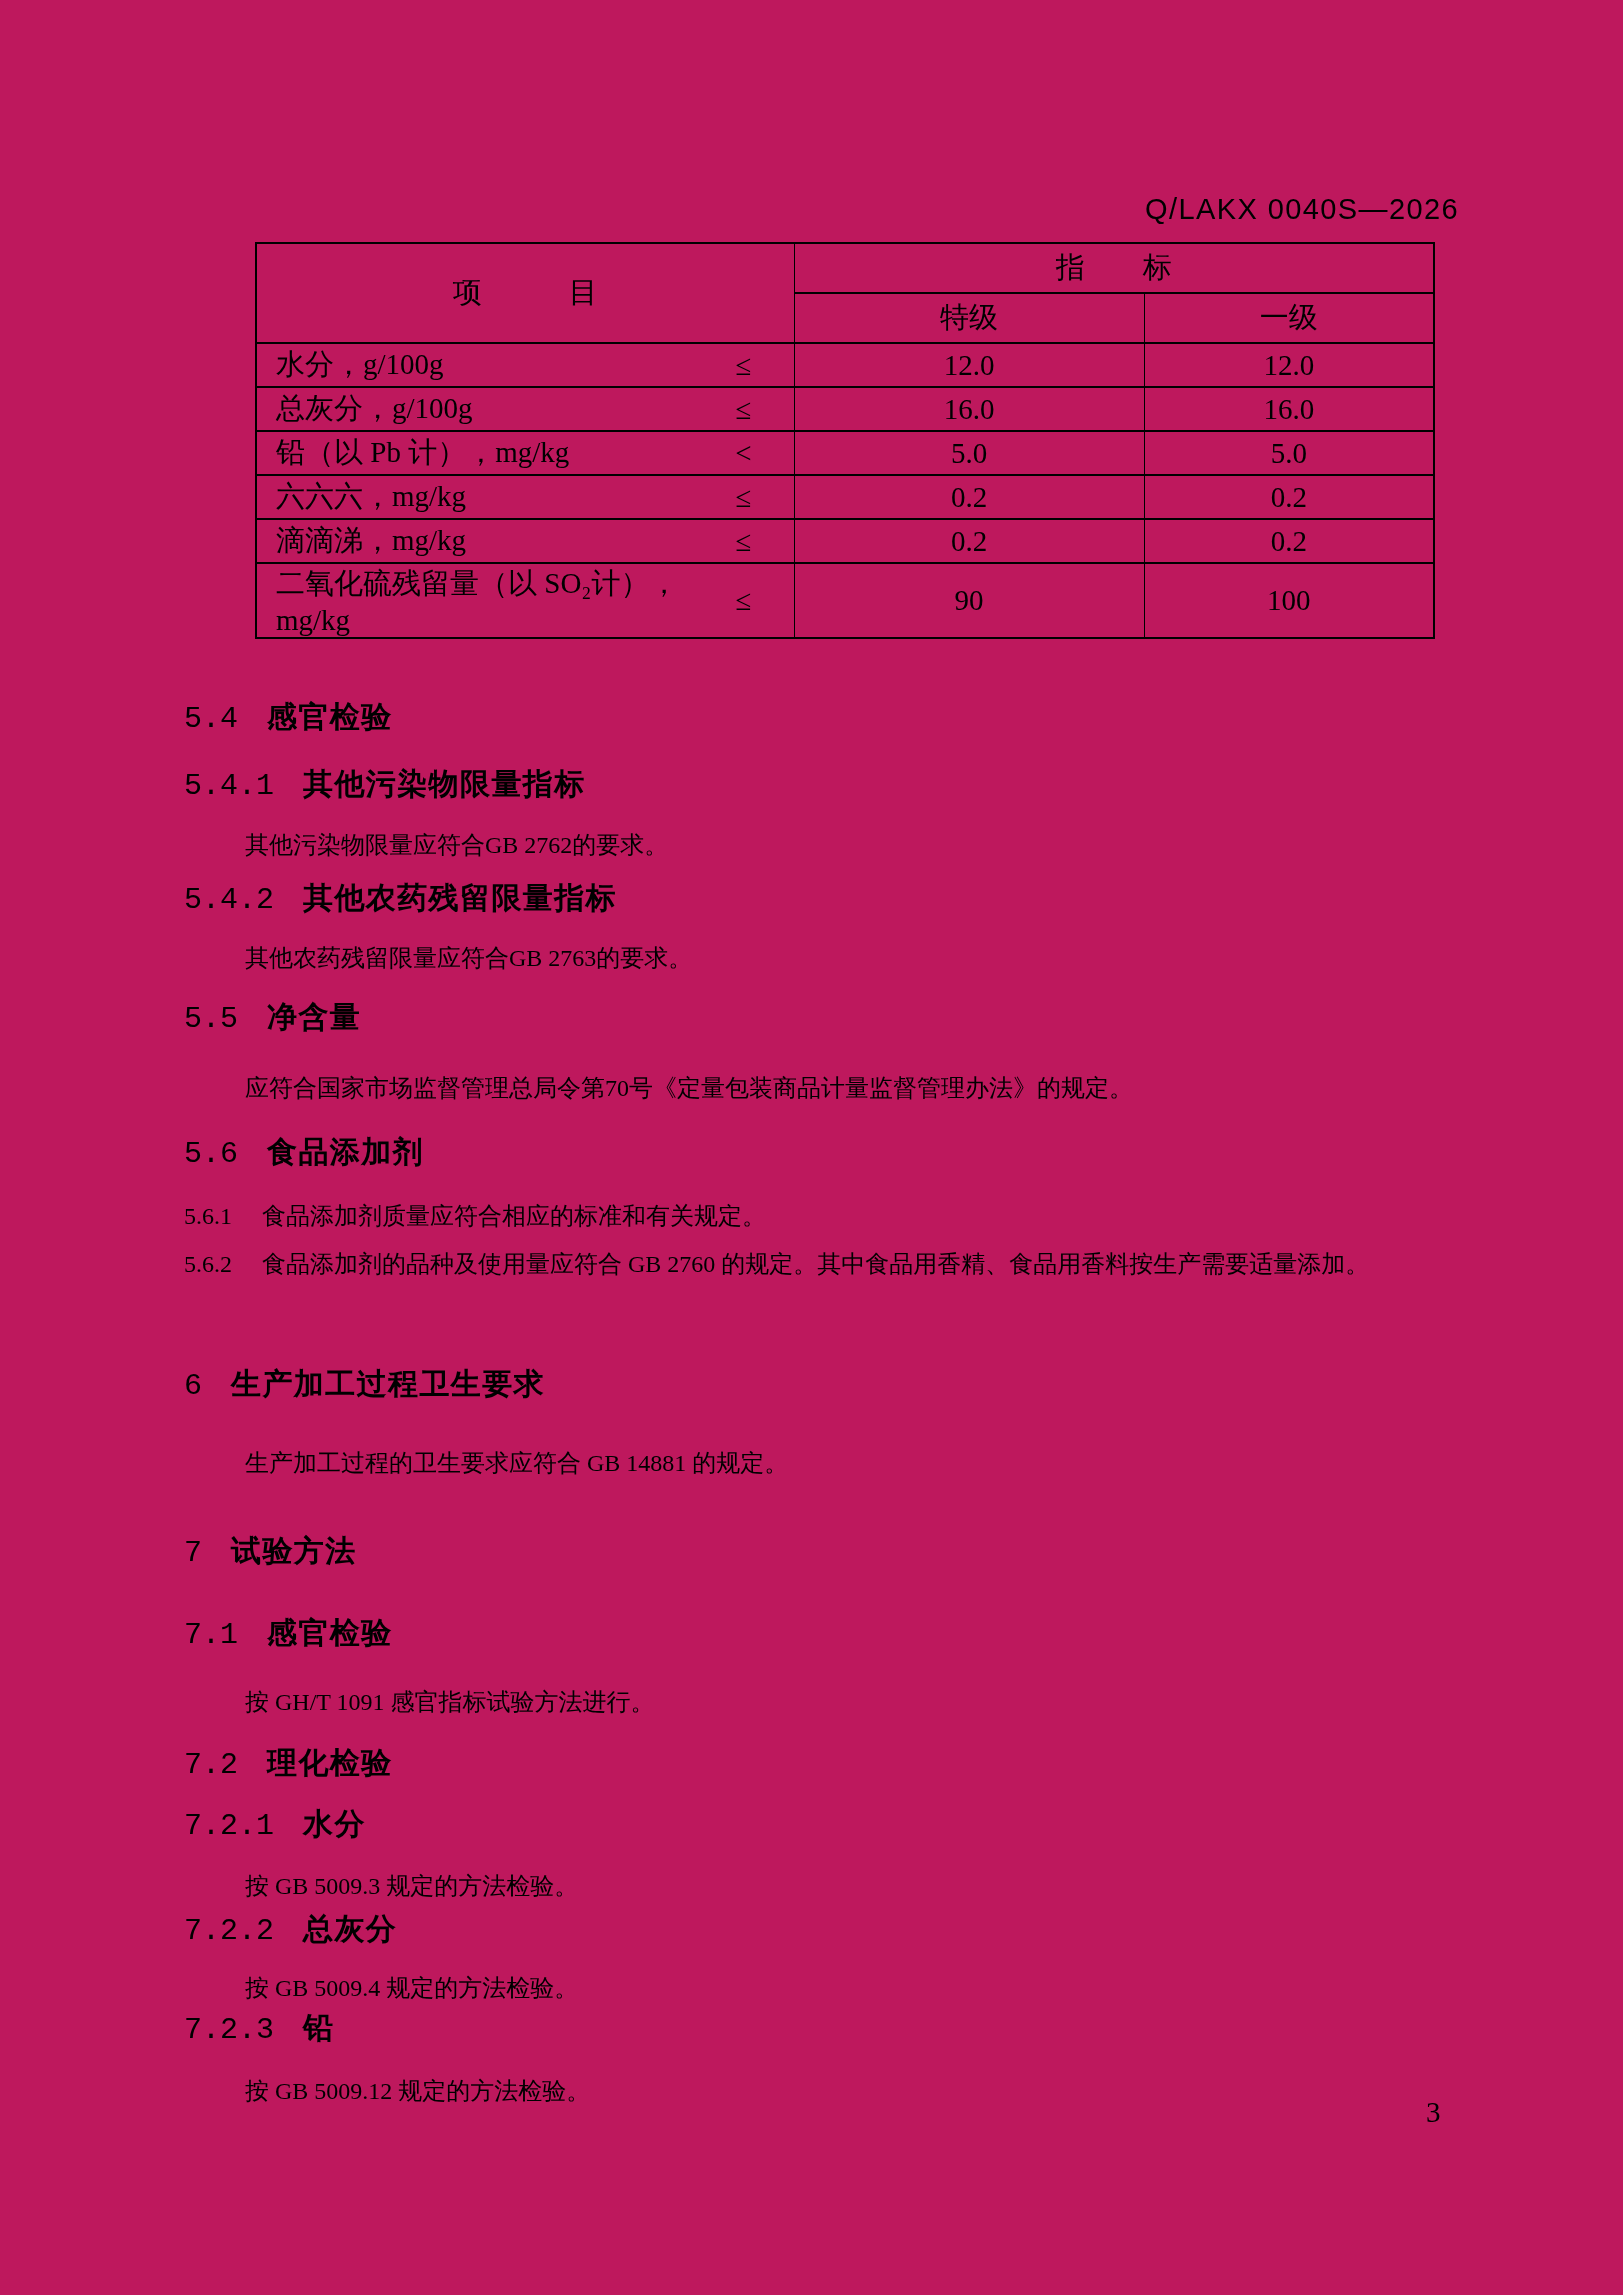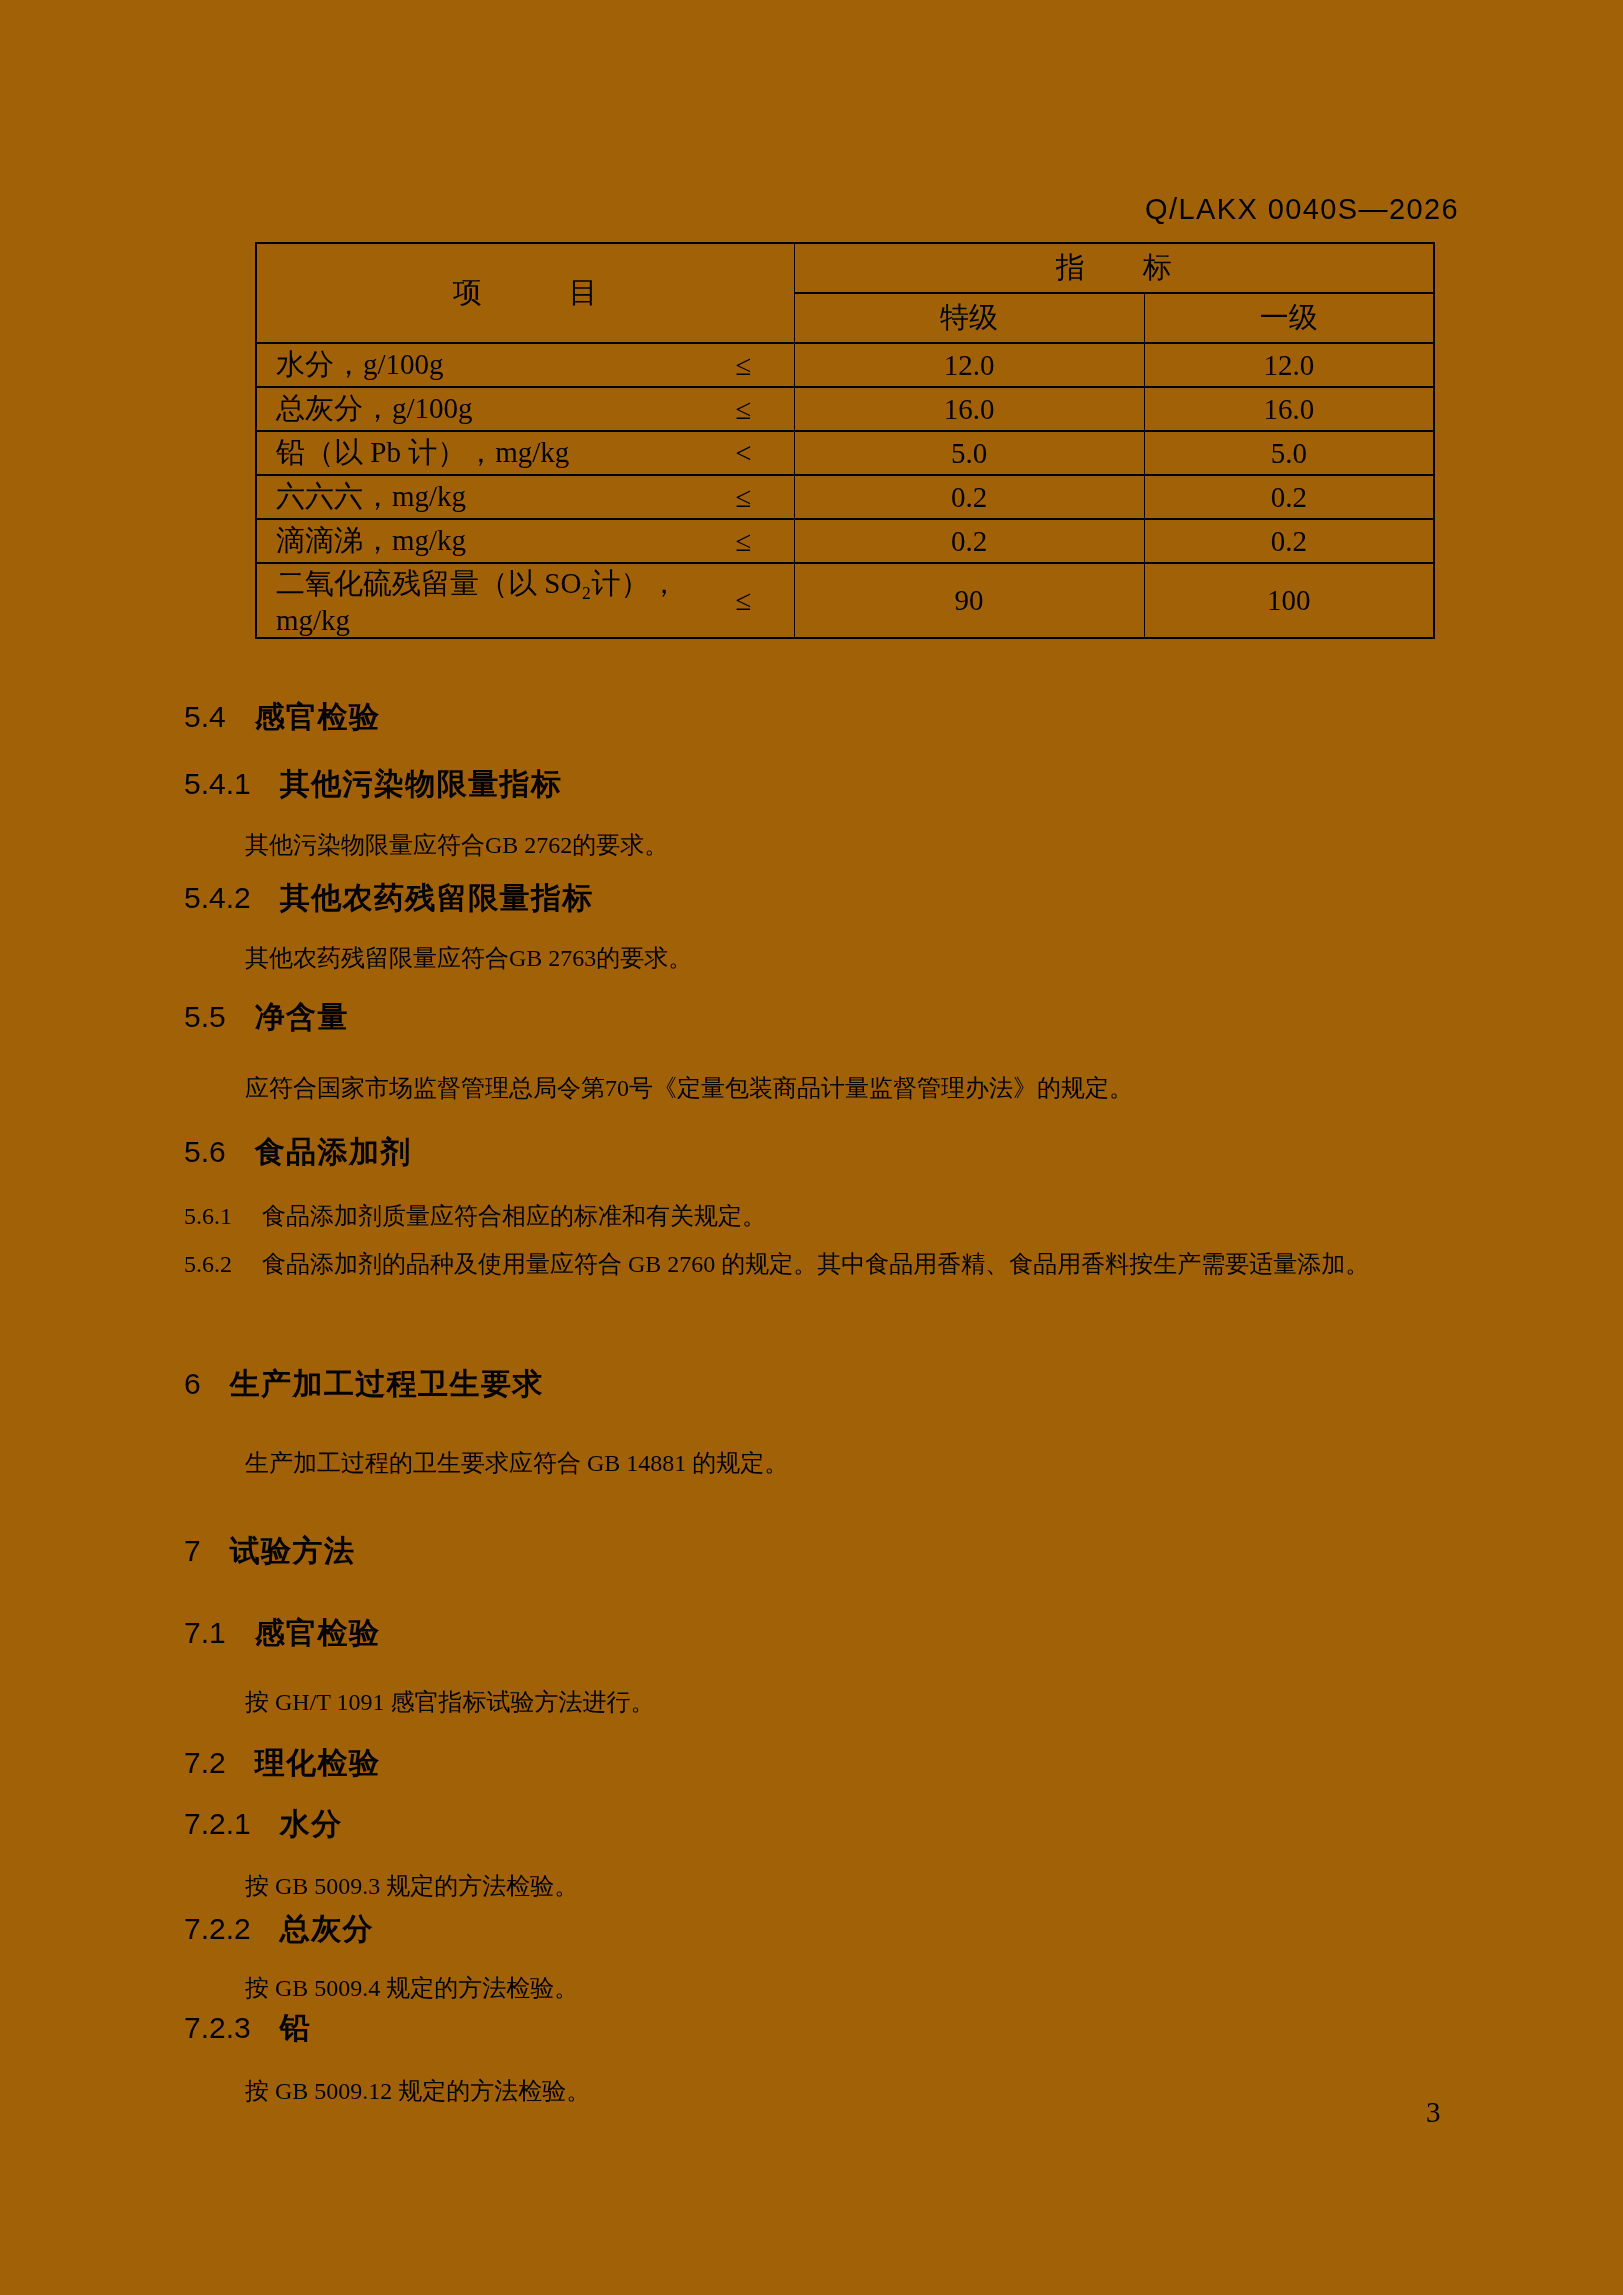--- a/index.html
+++ b/index.html
@@ -1,20 +1,20 @@
 <!DOCTYPE html>
 <html style="font-size:11px"><head>
 <meta charset="utf-8">
 <style>
   html, body { margin: 0; padding: 0; background: #ffffff; }
   .page {
     position: relative;
     width: 1623px;
     height: 2295px;
-    background: #a16207;
+    background: #be185d;
     color: #000000;
     font-family: "Liberation Serif", serif;
     overflow: hidden;
   }
 
   
   .doc-code {
     position: absolute;
     top: 193px;
     right: 164px;
@@ -60,21 +60,21 @@
 
   
   .heading {
     position: absolute;
     left: 184px;
     font-size: 30px;
     line-height: 40px;
     white-space: nowrap;
   }
   .heading .no {
-    font-family: Liberation Sans, sans-serif;
+    font-family: Liberation Mono, monospace;
     margin-right: 29px;
     margin-top: 28px;
   }
   .heading .title {
     font-family: "Liberation Sans", sans-serif;
     font-weight: bold;
     letter-spacing: 1.4px;
   }
   .para {
     position: absolute;

